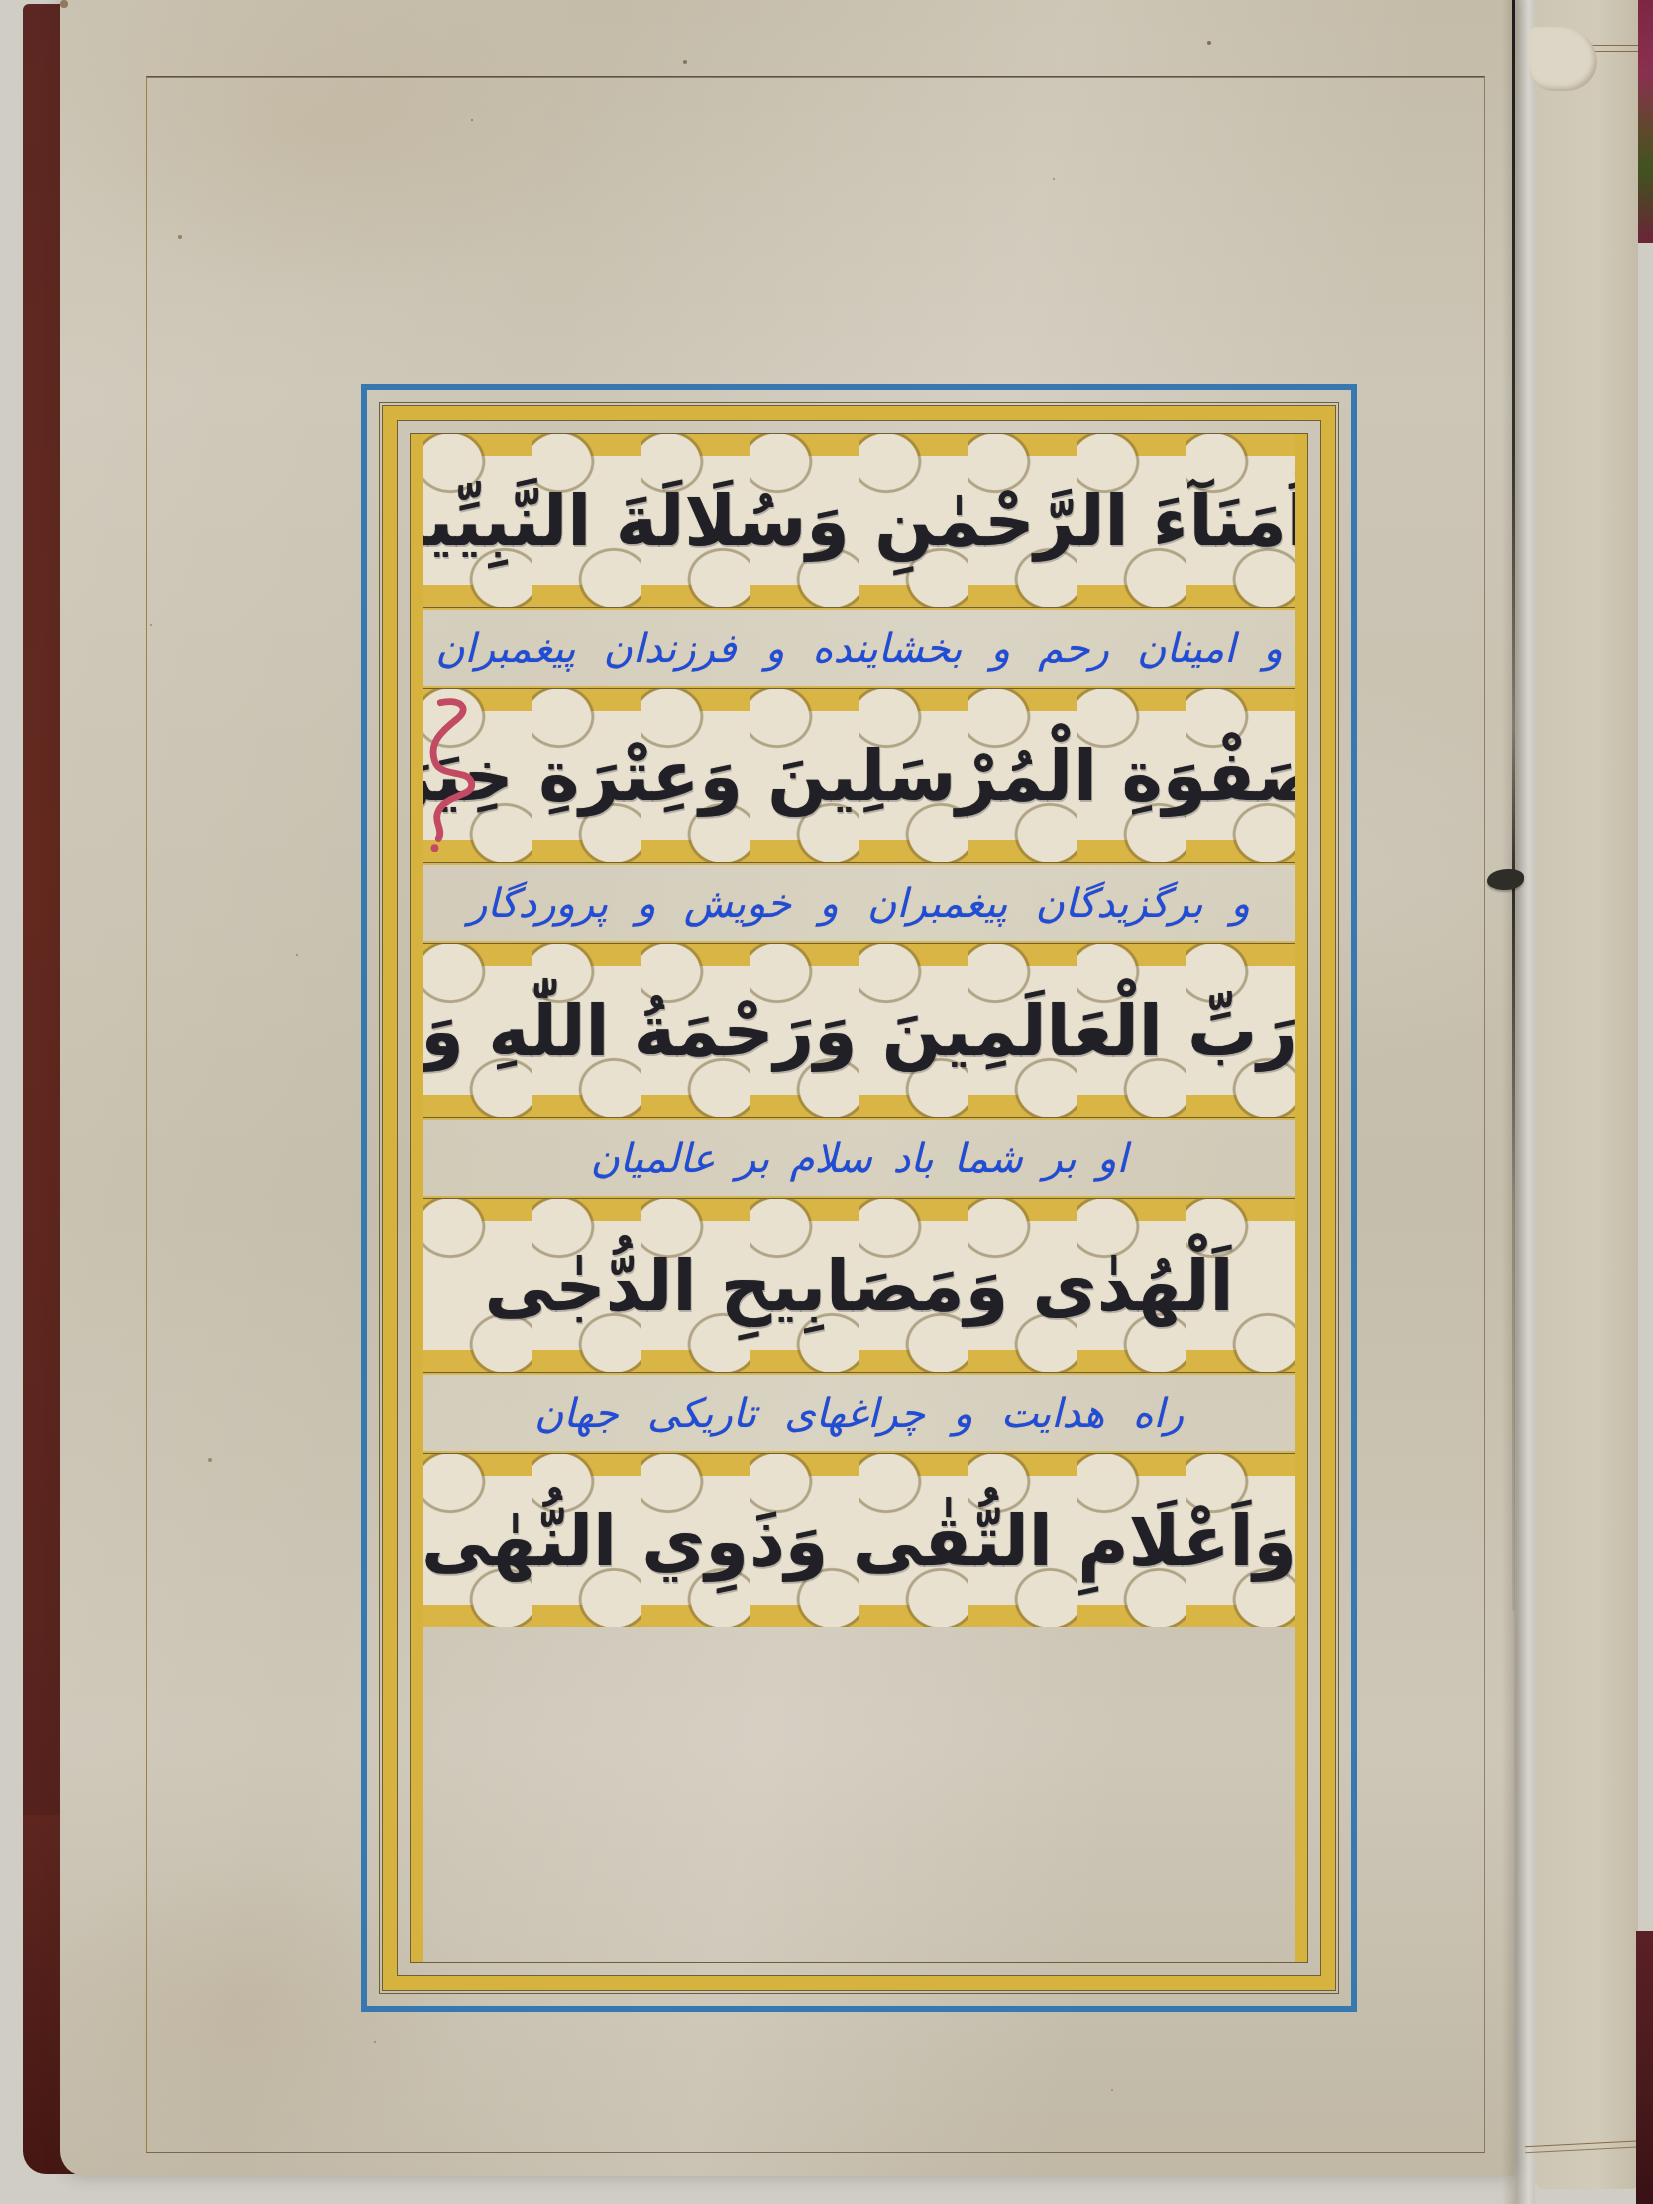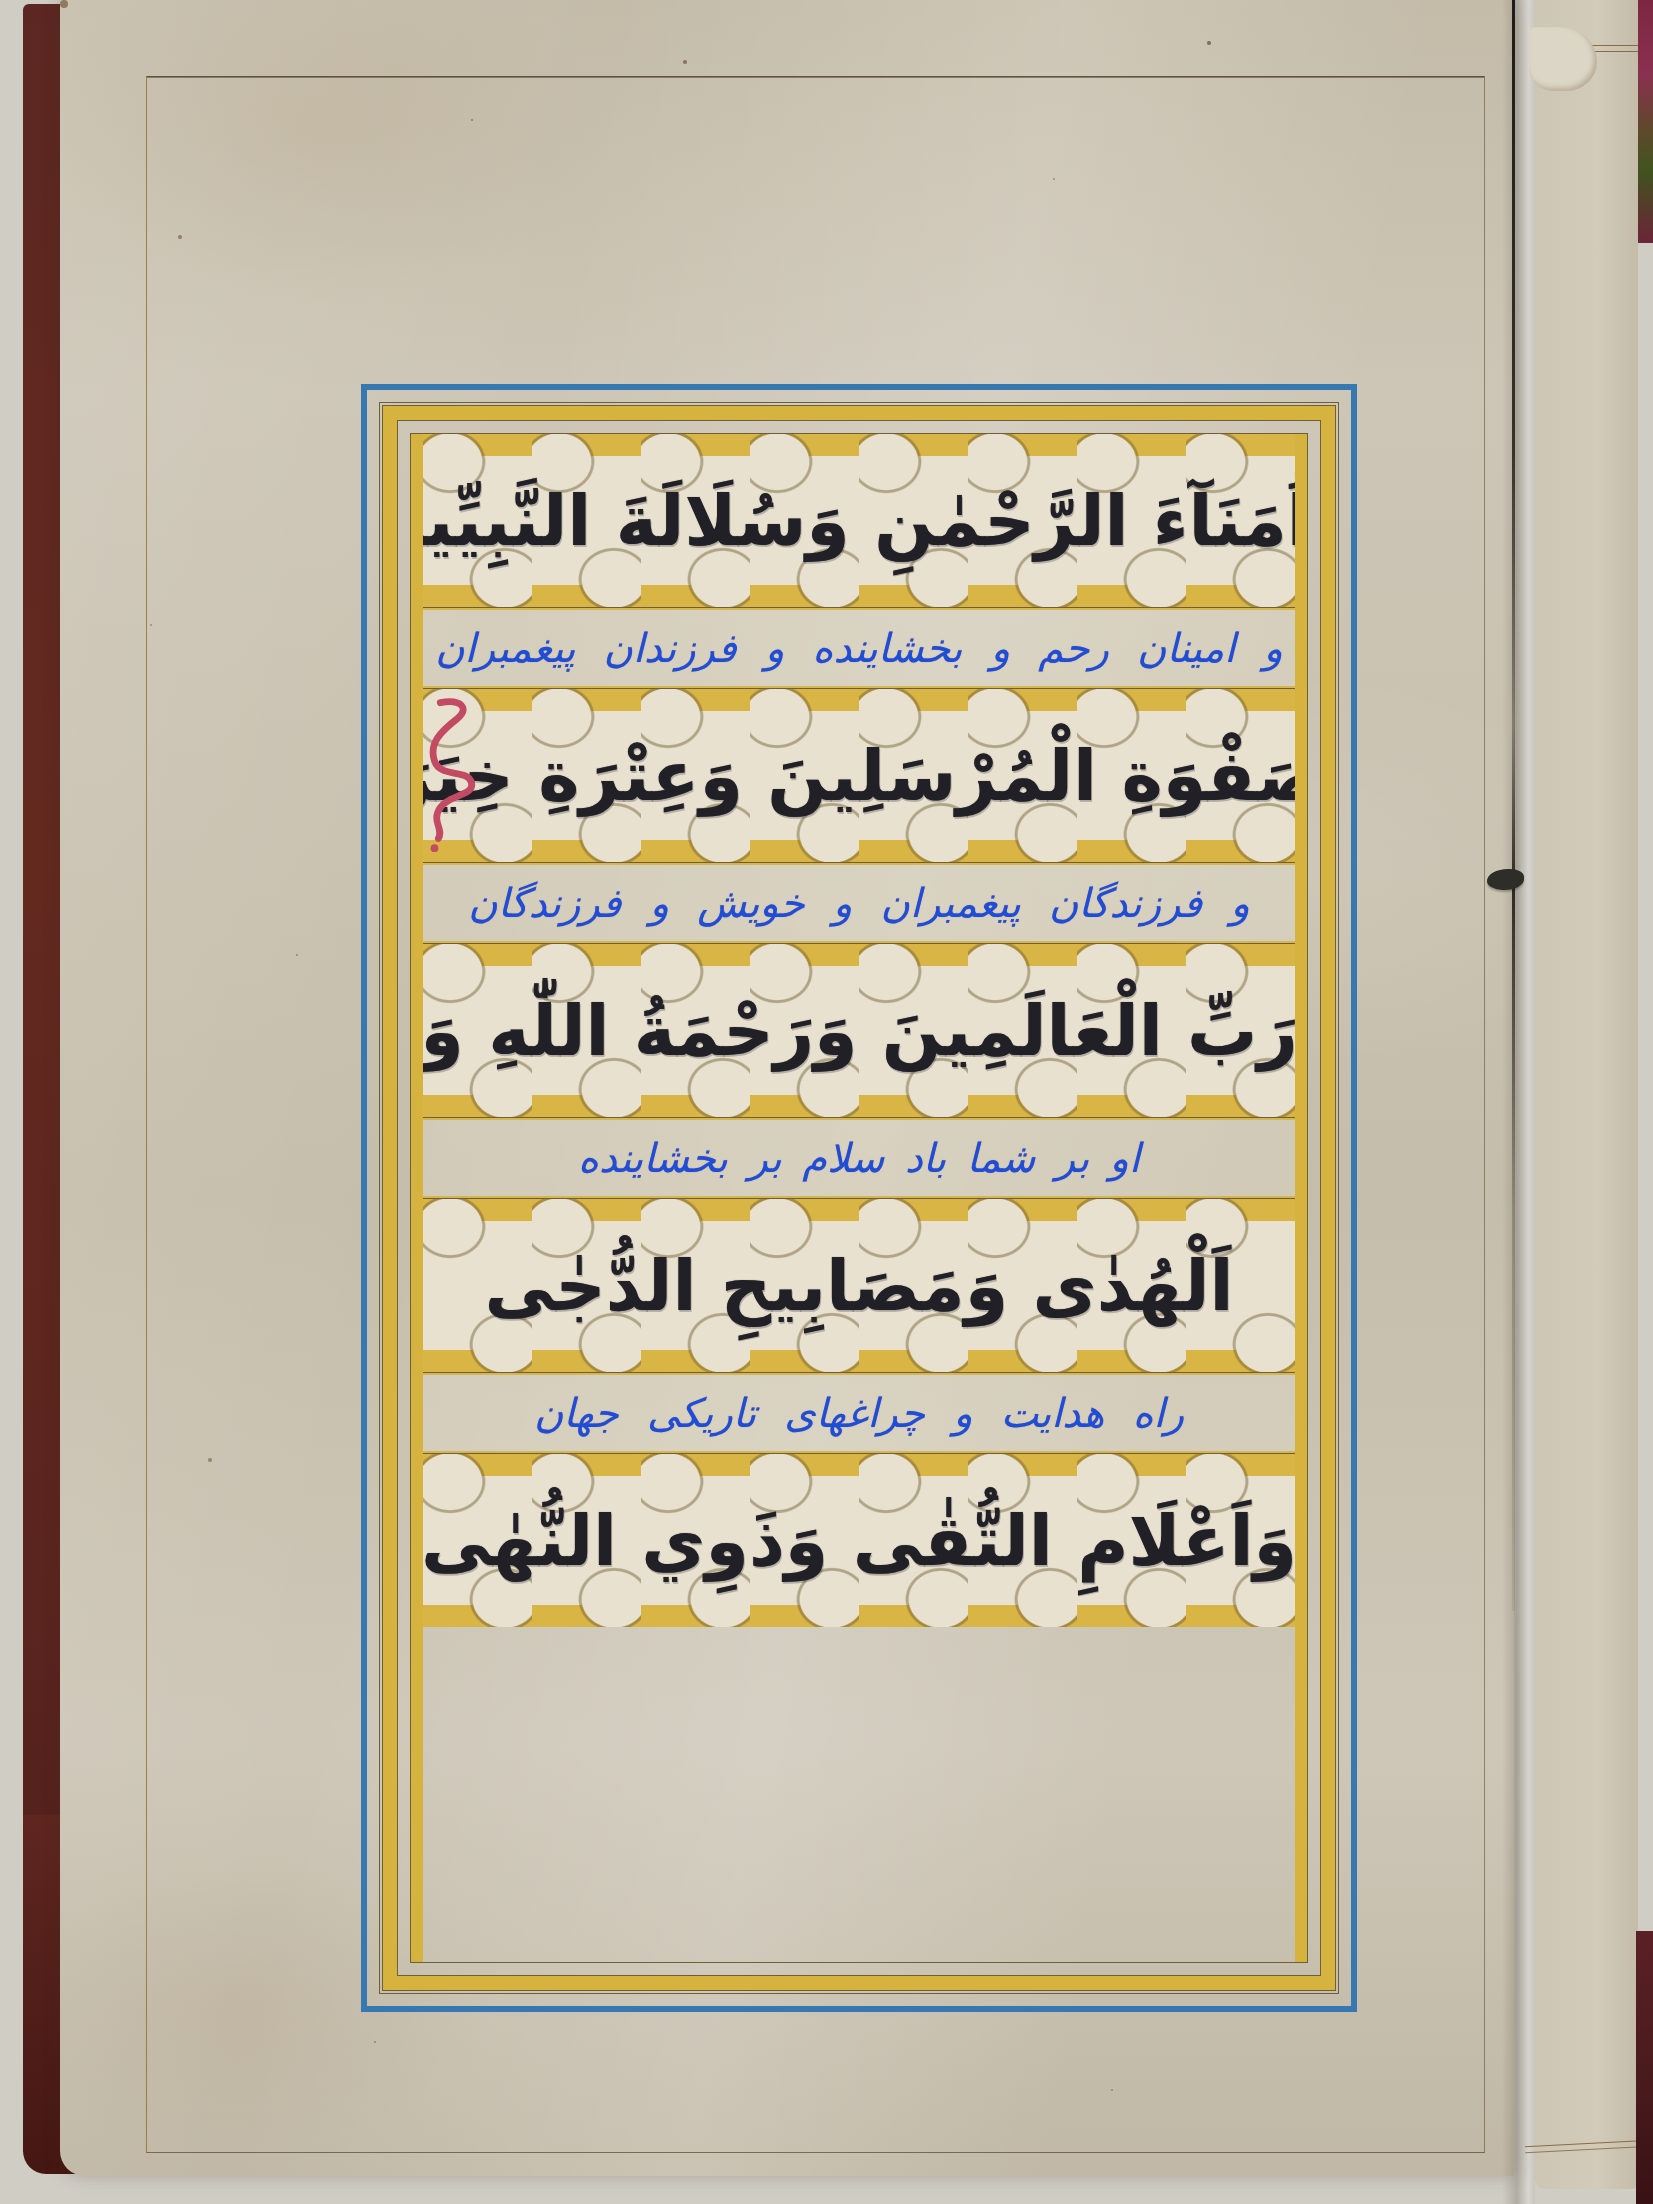--- a/index.html
+++ b/index.html
@@ -183,25 +183,25 @@
         <div class="f-l2">
           <div class="f-gold">
             <div class="f-l3">
               <div class="f-inner">
                 <div class="text-col">
 
                   <div class="row-ar" lang="ar">وَاُمَنَآءَ الرَّحْمٰنِ وَسُلَالَةَ النَّبِيِّينَ</div>
                   <div class="row-fa" lang="fa">و امینان رحم و بخشاینده و فرزندان پیغمبران</div>
 
                   <div class="row-ar" lang="ar">وَصَفْوَةِ الْمُرْسَلِينَ وَعِتْرَةِ خِيَرَةِ</div>
-                  <div class="row-fa" lang="fa">و فرزندگان پیغمبران و خویش و فرزندگان</div>
+                  <div class="row-fa" lang="fa">و برگزیدگان پیغمبران و خویش و پروردگار</div>
 
                   <div class="row-ar" lang="ar">رَبِّ الْعَالَمِينَ وَرَحْمَةُ اللّٰهِ وَ</div>
 
-                  <div class="row-fa tight" lang="fa">او بر شما باد سلام بر بخشاینده</div>
+                  <div class="row-fa tight" lang="fa">او بر شما باد سلام بر عالمیان</div>
 
                   <div class="row-ar" lang="ar">اَلْهُدٰى وَمَصَابِيحِ الدُّجٰى</div>
                   <div class="row-fa" lang="fa">راه هدایت و چراغهای تاریکی جهان</div>
 
                   <div class="row-ar" lang="ar">وَاَعْلَامِ التُّقٰى وَذَوِي النُّهٰى</div>
 
                 </div>
               </div>
             </div>
           </div>

